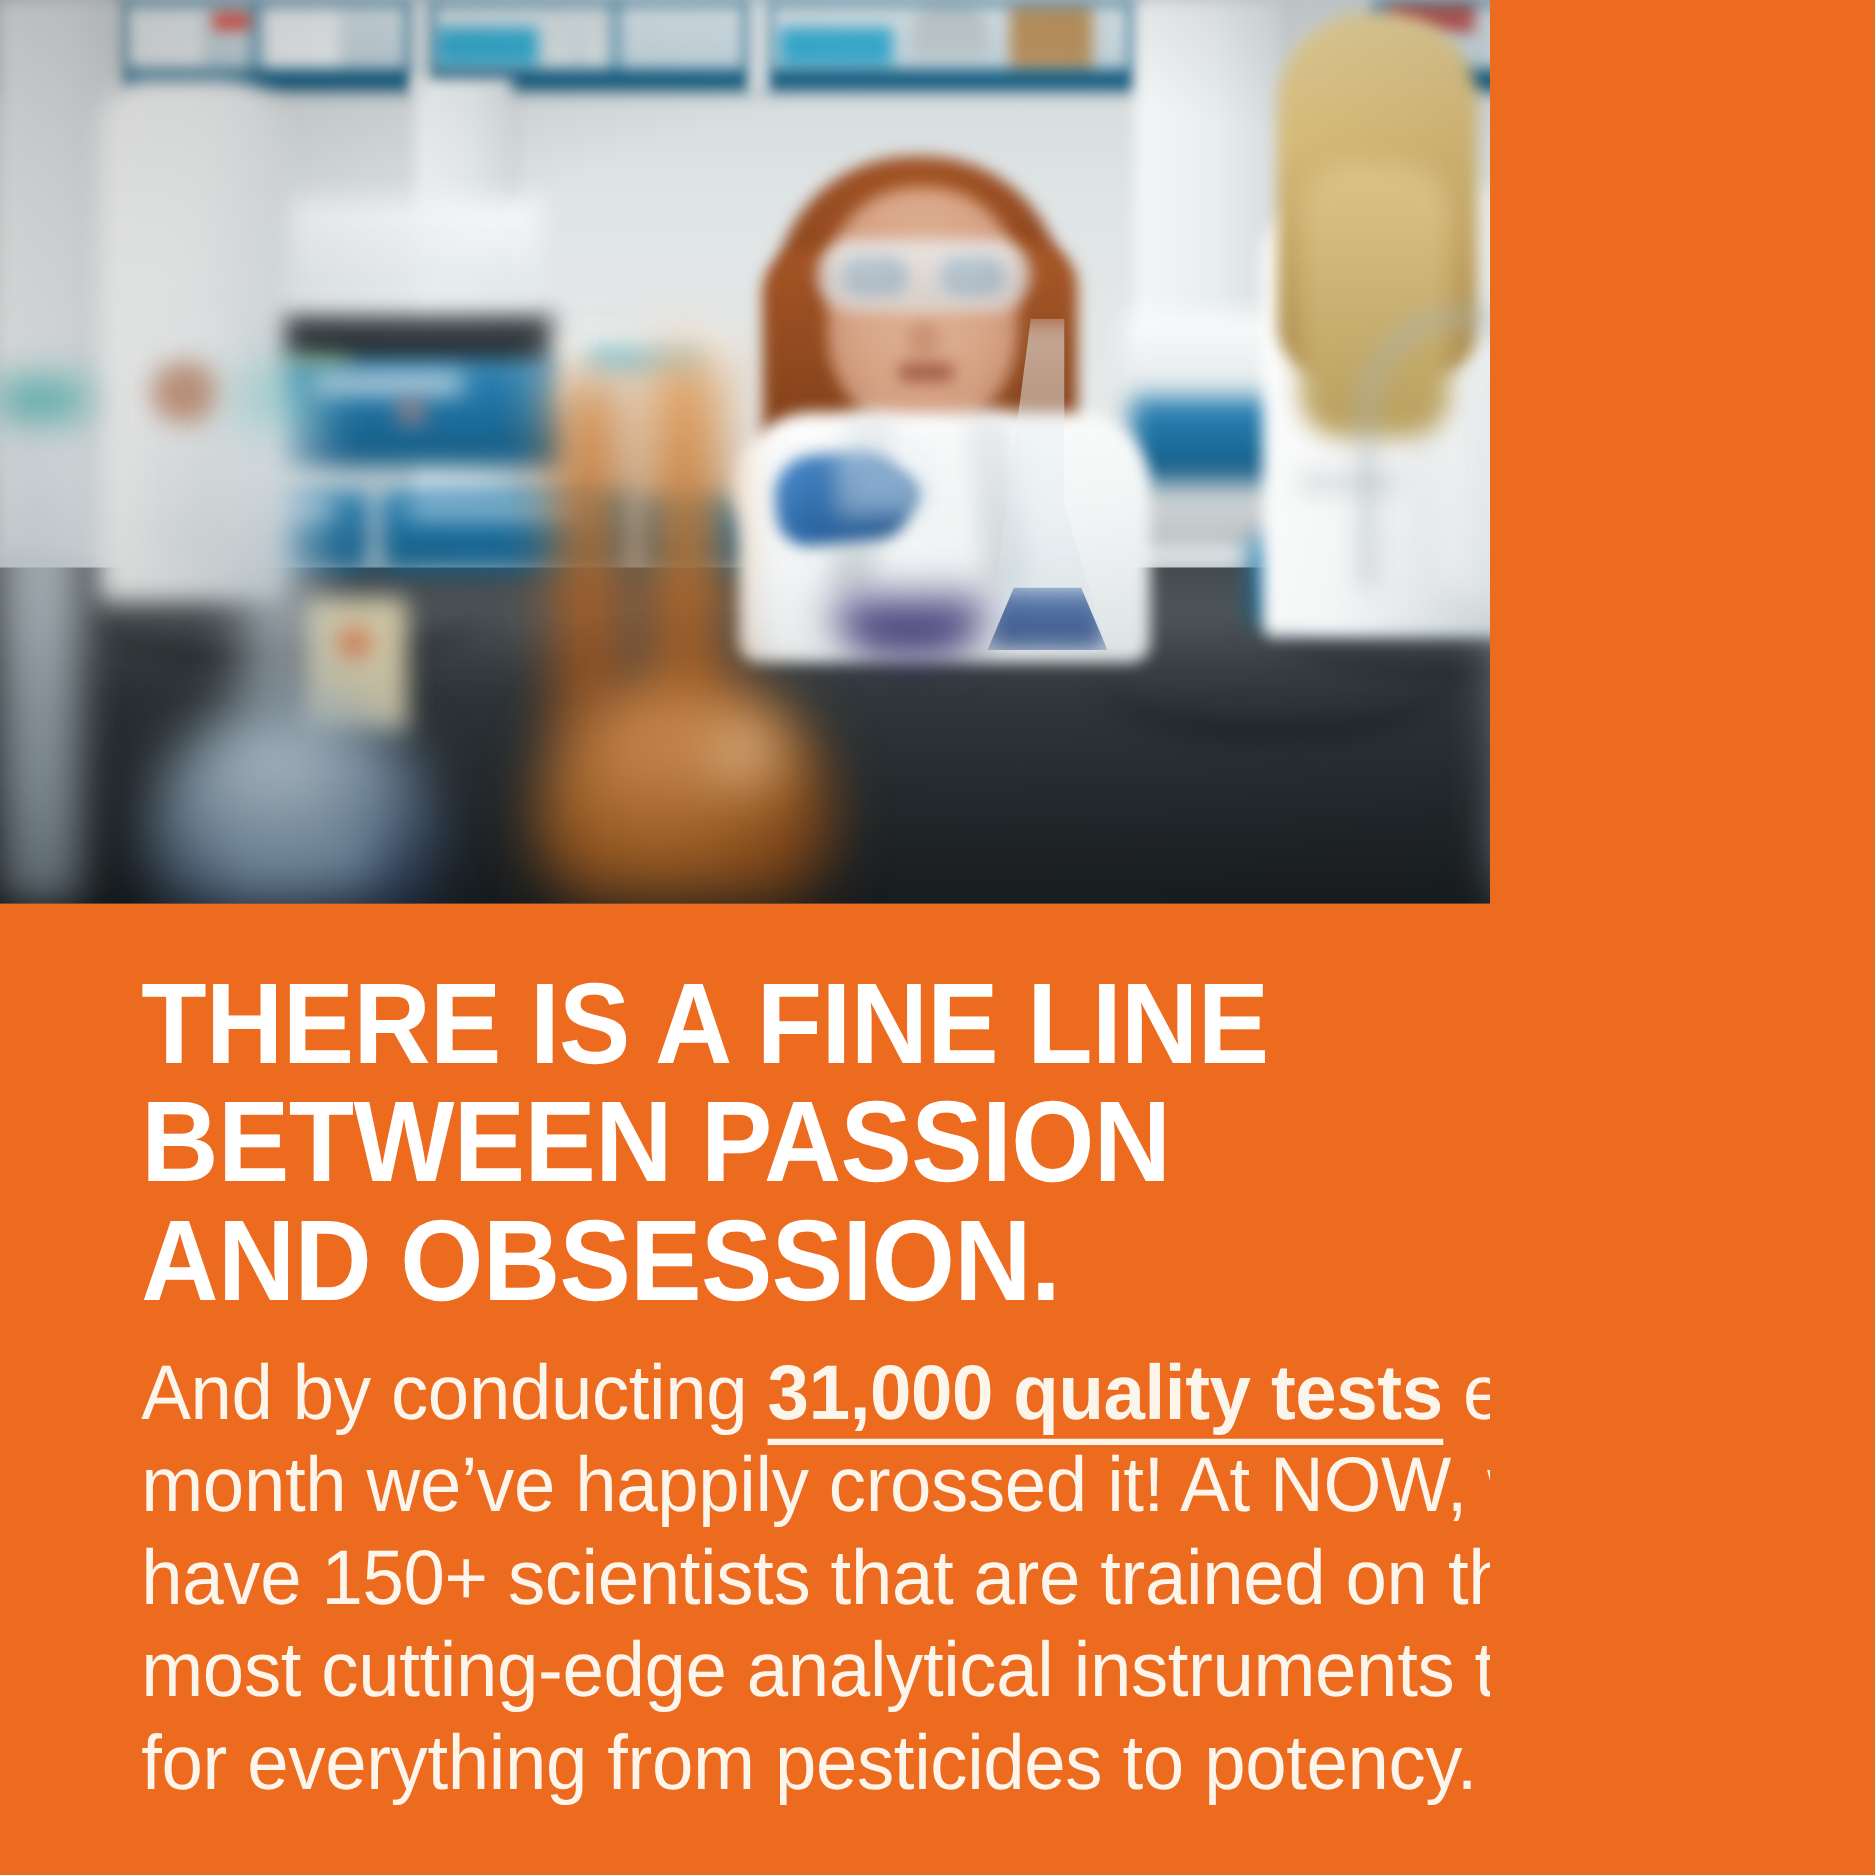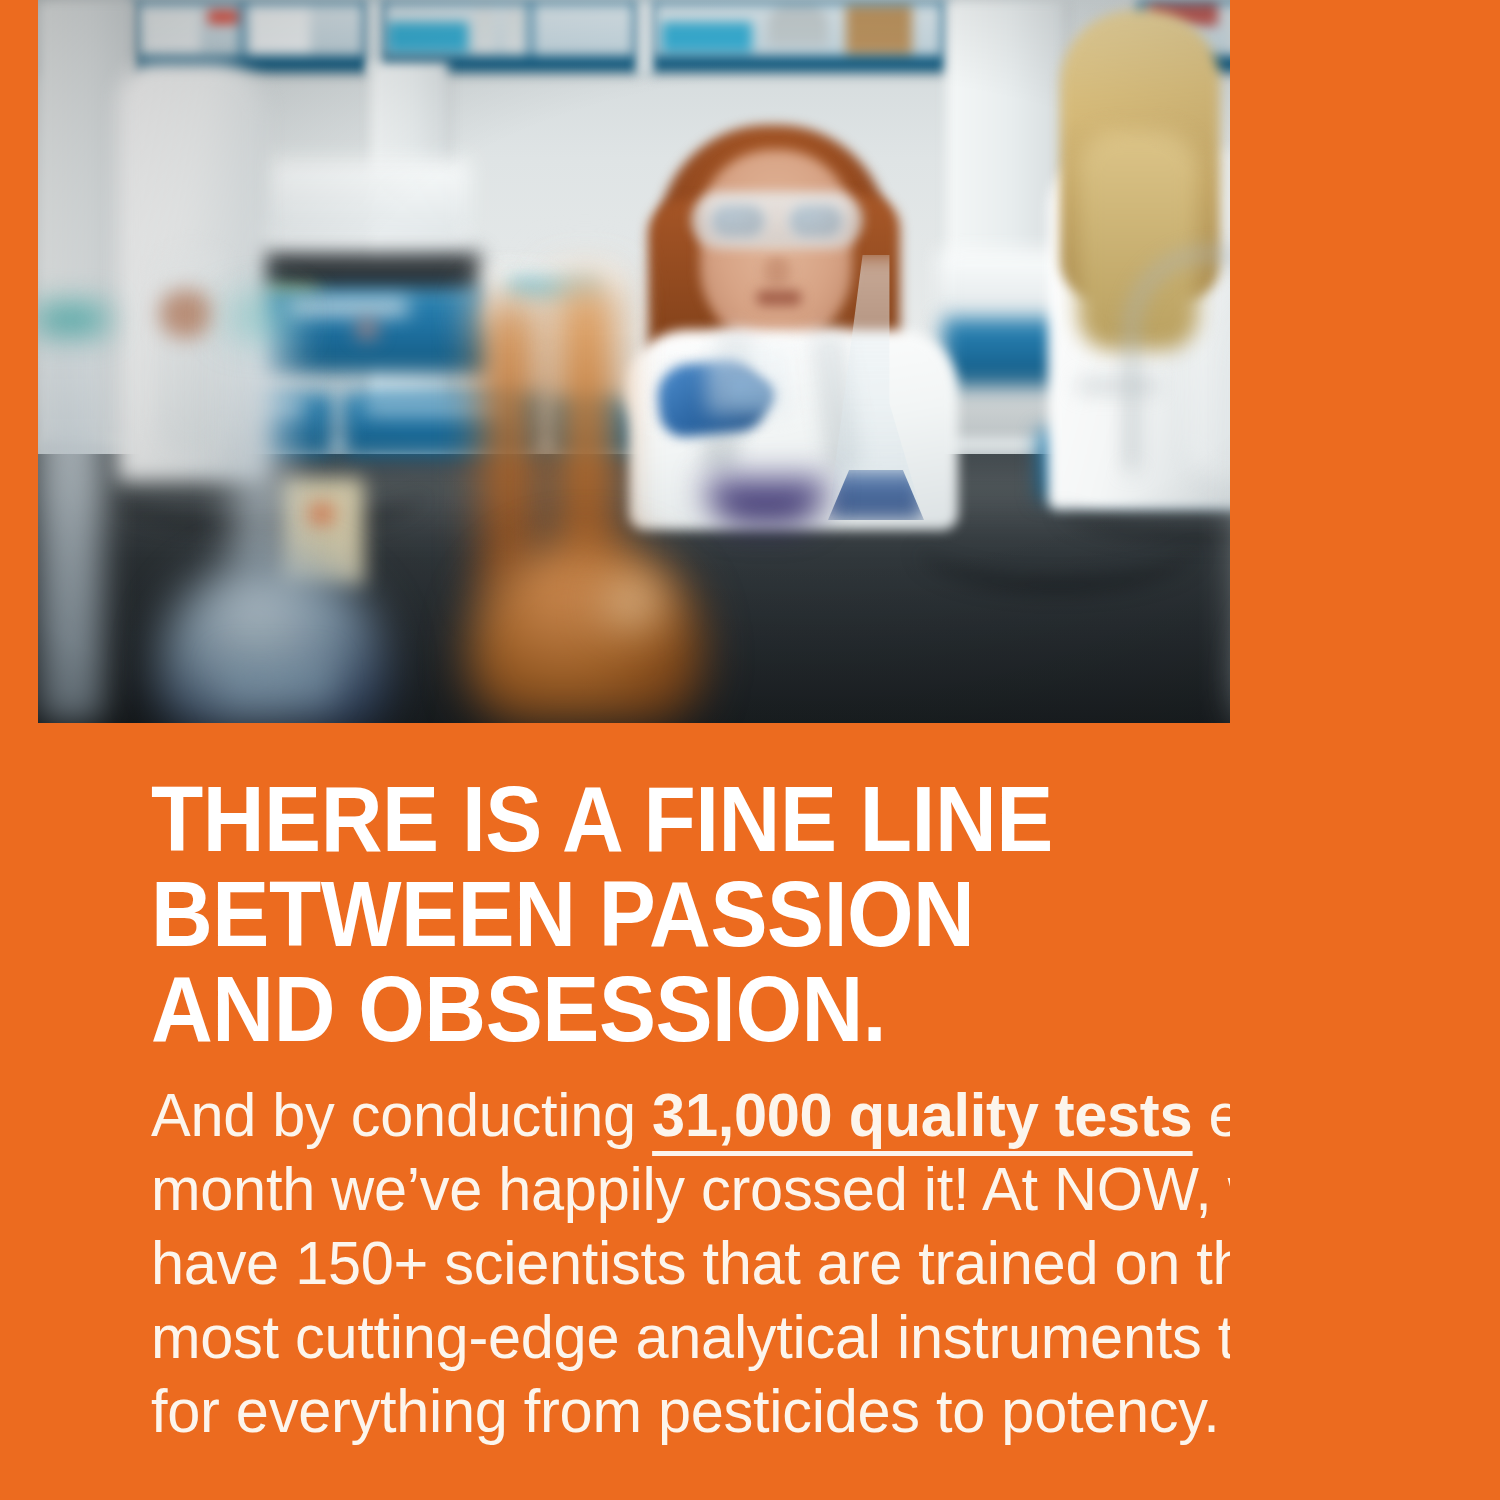--- a/index.html
+++ b/index.html
@@ -3,21 +3,21 @@
 <meta charset="utf-8">
 <style>
   * { margin:0; padding:0; box-sizing:border-box; }
   html, body {
     width:1500px; height:1500px;
     background:#EC6B1F;
     font-family:"Liberation Sans", sans-serif;
     overflow:hidden;
   }
 
-  .poster { position:relative; width:1192px; height:1500px; overflow:hidden;margin-left:38px; }
+  .poster { position:relative; width:1192px; height:1500px; overflow:hidden; }
 
   
   .photo {
     position:absolute; left:0; top:0; width:1500px; height:723px;
     overflow:hidden;
     background:#9AA4A8;
   }
   .photo .layer { position:absolute; }
 
   

